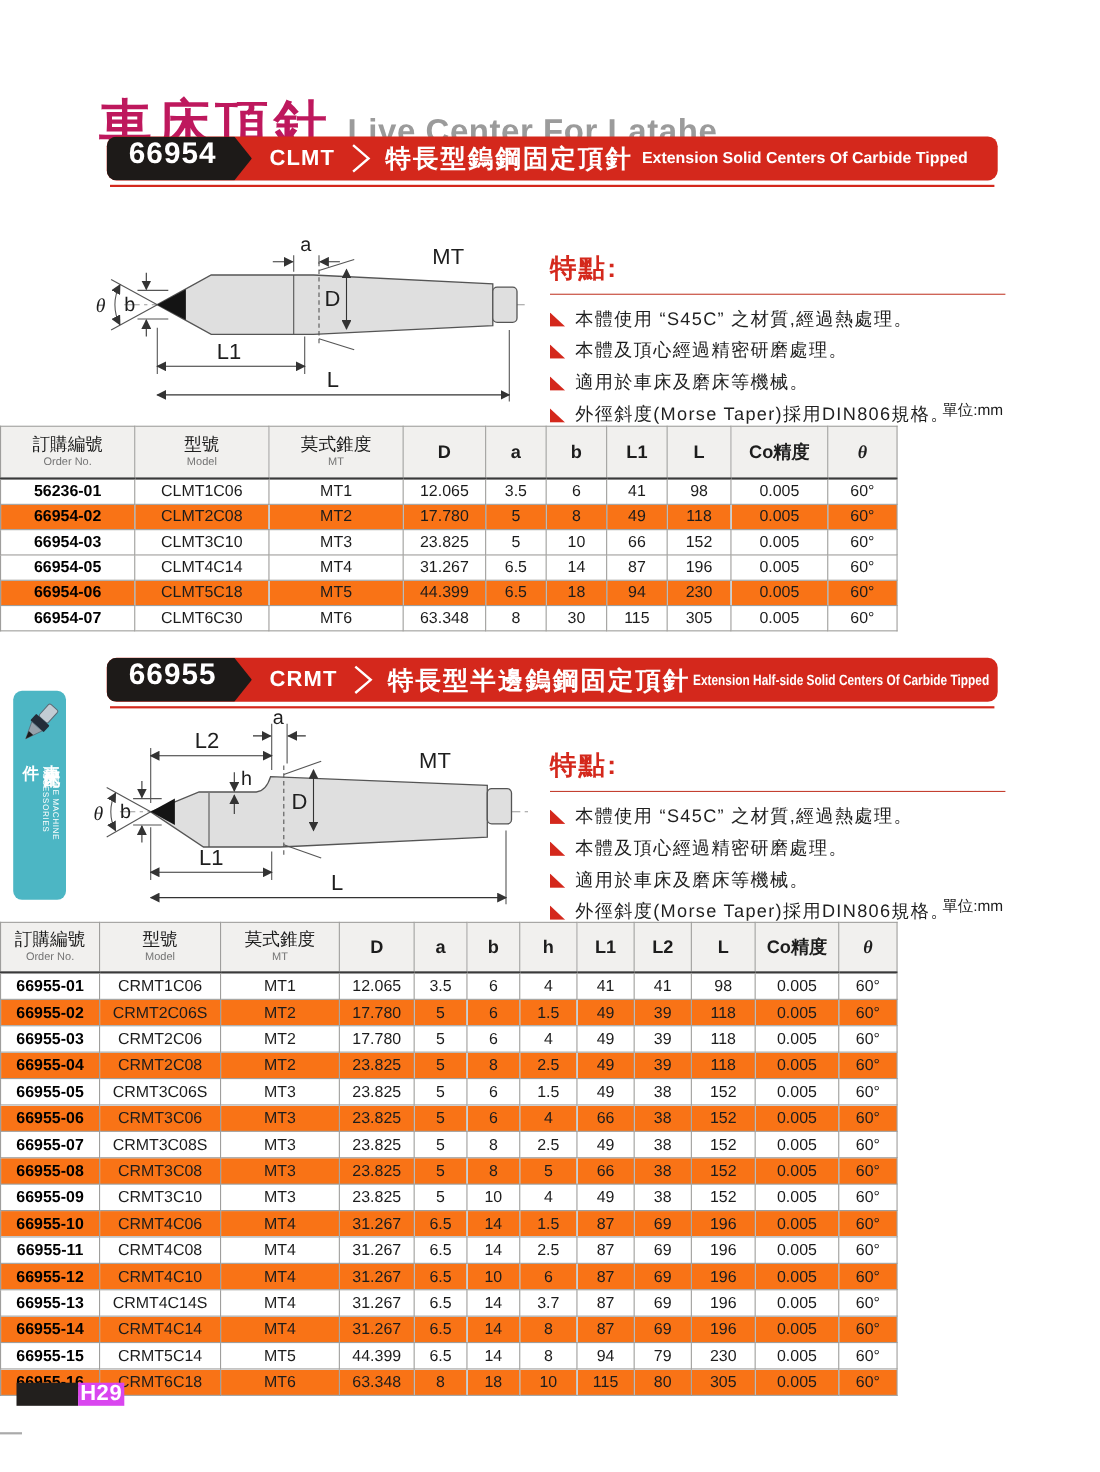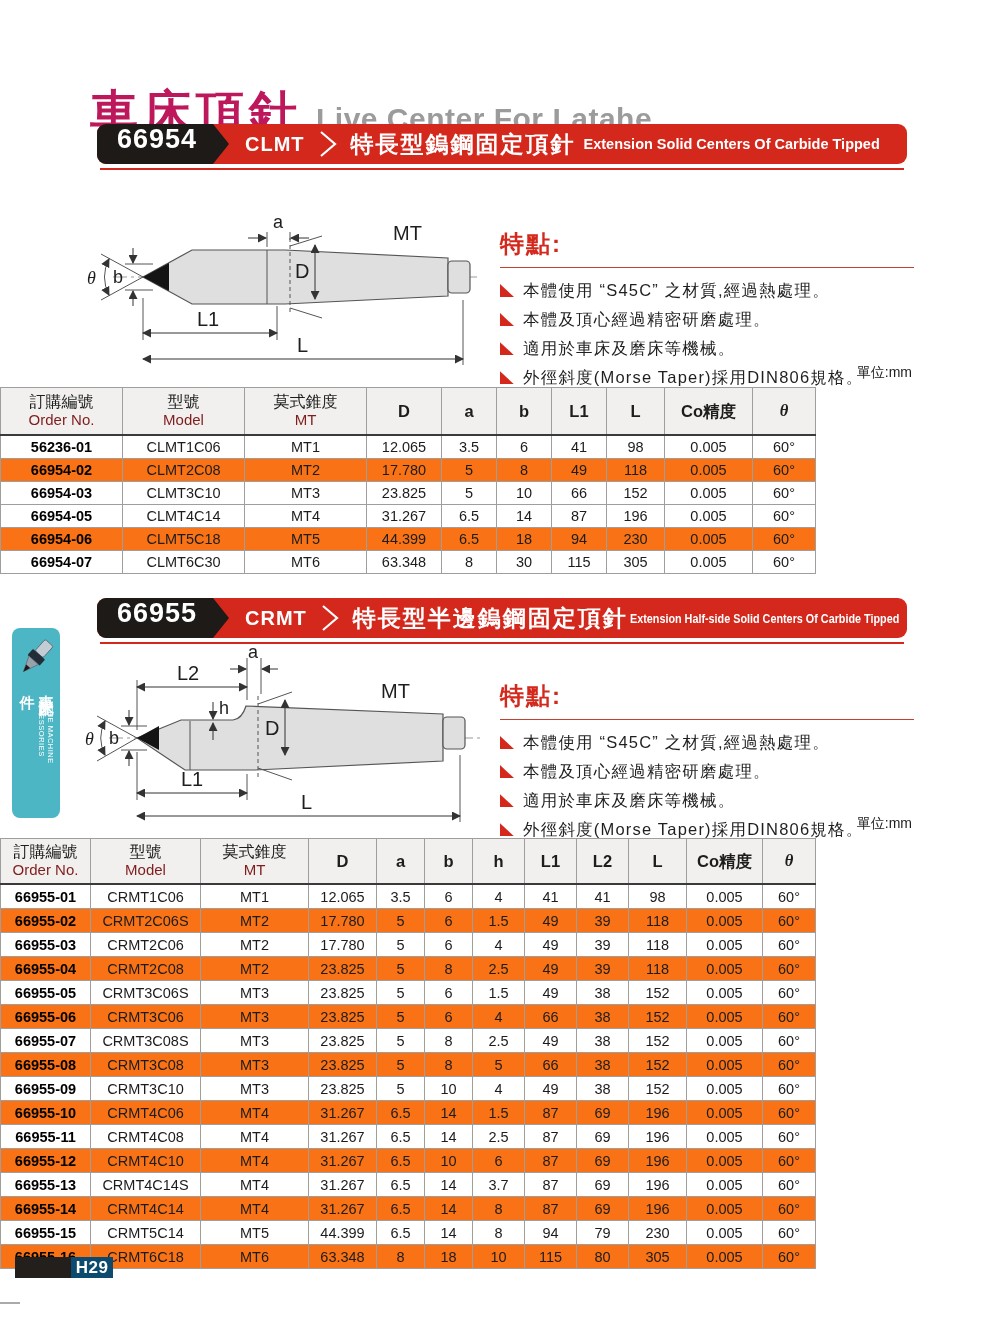--- a/index.html
+++ b/index.html
@@ -35,21 +35,21 @@
 
   
   .spec-table{position:absolute;width:815px;border-collapse:collapse;table-layout:fixed;border:1px solid #555;}
   .spec-table th,.spec-table td{border:1px solid #9f9e9c;text-align:center;padding:0 2px;overflow:hidden;}
   .spec-table thead tr{background:#f1f0ee;}
   .spec-table thead th{border-bottom:2px solid #3a3a3a;font-weight:normal;margin-top:10px;}
   .t1 thead th{height:46px;}
   .t2 thead th{height:44px;}
   .h-zh{font-size:16px;color:#1d1d1d;line-height:1.15;}
   .h-zh.simple{font-weight:bold;font-size:16.5px;}
-  .h-en{font-size:15px;color:#7f1d1d;line-height:1.1;margin-top:1px;}
+  .h-en{font-size:10px;color:#737373;line-height:1.1;margin-top:1px;}
   .spec-table th:last-child .h-zh{font-style:italic;font-family:"Liberation Serif",serif;}
   .spec-table td{font-size:14.5px;color:#1c1c1c;}
   .t1 td{height:22px;}
   .t2 td{height:23px;}
   .spec-table td.order{font-weight:bold;color:#000;}
   .spec-table tr.alt{background:#f97316;}
 
   
   .diagram{position:absolute;}
   .dim-label{font-size:18px;fill:#1e1e1e;}
@@ -59,21 +59,21 @@
   
   .sidebar{position:absolute;left:12px;top:628px;width:48px;height:190px;background:#4cb6c4;border-radius:8px;
     display:flex;flex-direction:column;align-items:center;padding-top:6px;box-sizing:border-box;}
   .sidebar-text{writing-mode:vertical-rl;display:flex;margin-top:2px;}
   .sidebar-zh{color:#fff;font-weight:bold;font-size:15px;letter-spacing:3px;}
   .sidebar-en{color:#fff;font-size:7.5px;letter-spacing:0.5px;margin-top:2px;}
 
   
   .footer{position:absolute;left:15px;top:1257px;display:flex;}
   .footer-black{width:56px;height:21px;background:#221f1d;}
-  .footer-page{min-width:42px;height:21px;background:#0c4a6e;color:#fff;font-weight:bold;font-size:17px;display:flex;align-items:center;justify-content:center;letter-spacing:0.5px;}
+  .footer-page{min-width:42px;height:21px;background:#d946ef;color:#fff;font-weight:bold;font-size:20px;display:flex;align-items:center;justify-content:center;letter-spacing:0.5px;}
   .crop-mark{position:absolute;left:0;top:1302px;width:20px;height:2px;background:#aaa;}
 </style>
 </head>
 <body>
 
 <div class="page">
 
   <div class="page-title">
     <span class="title-zh">車床頂針</span>
     <span class="title-en">Live Center For Latahe</span>

